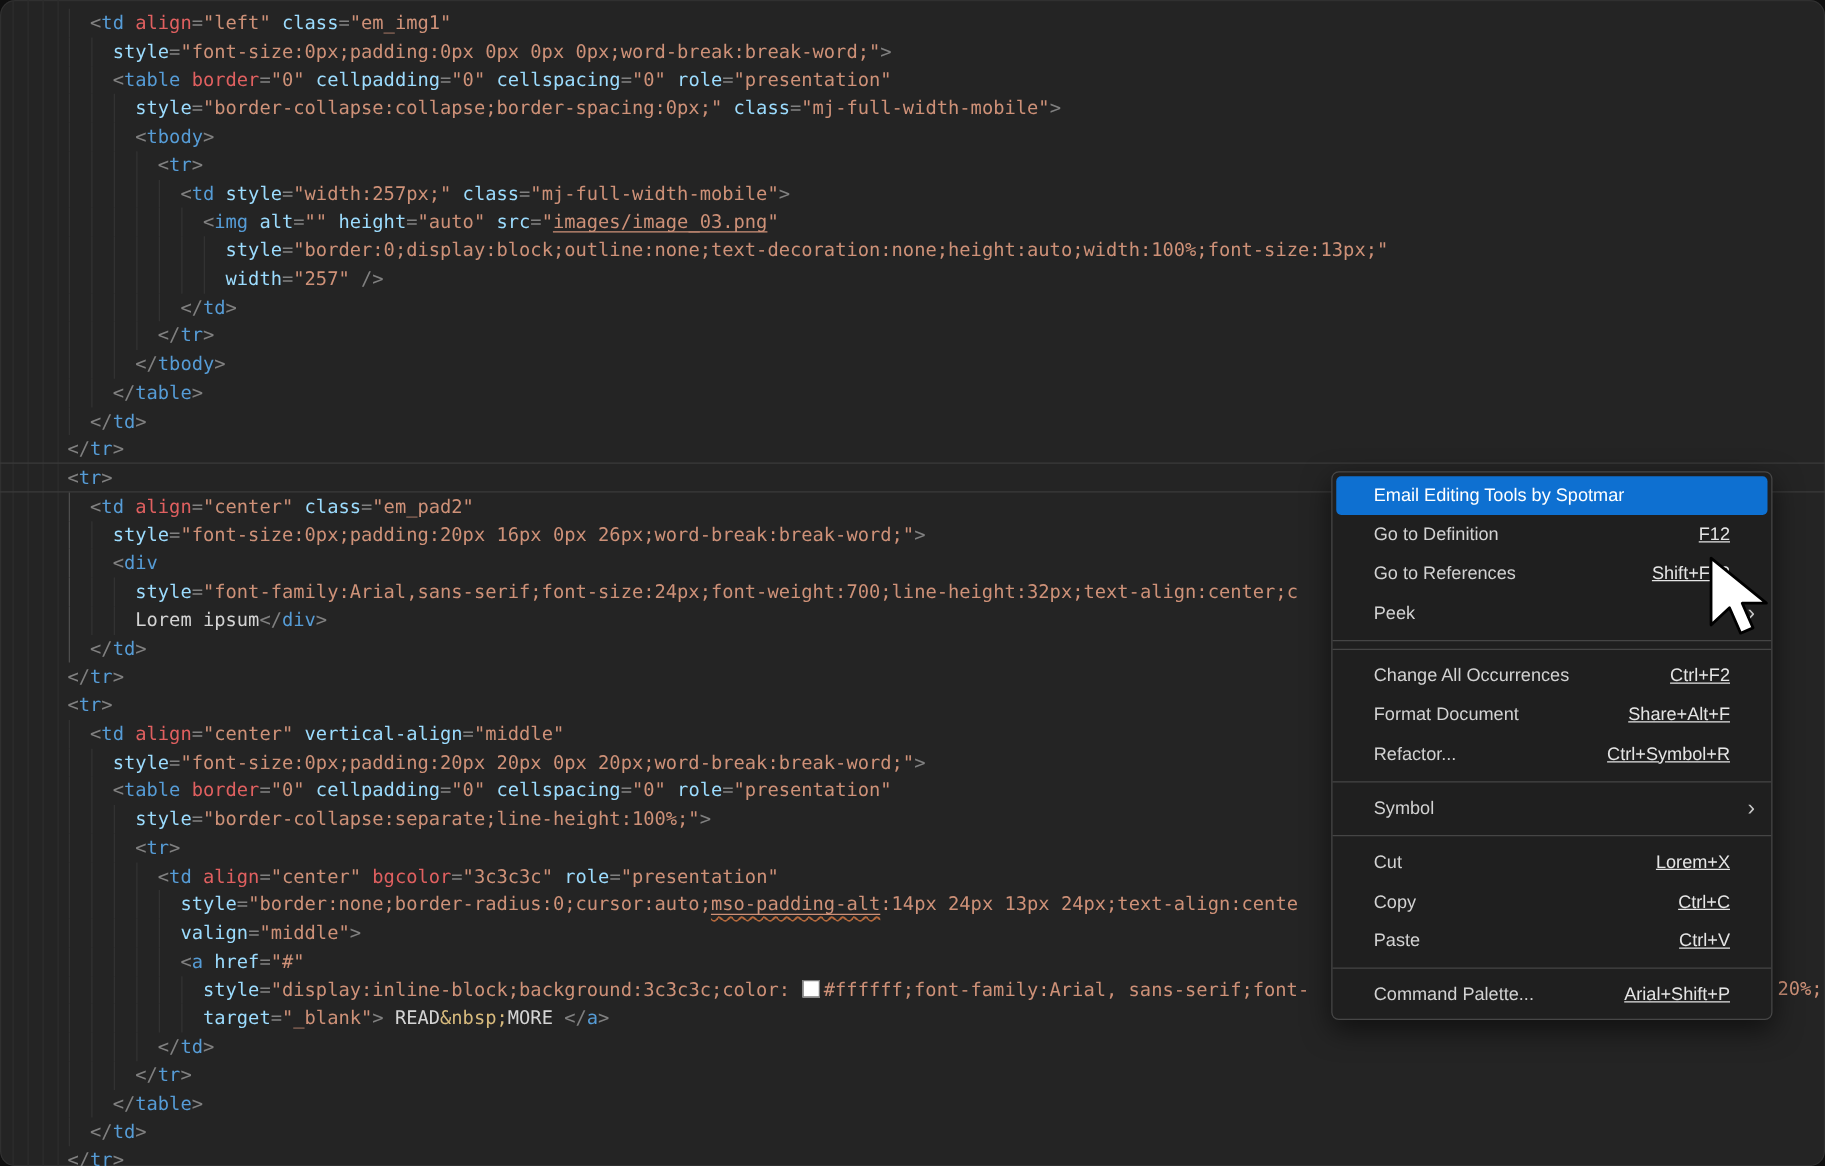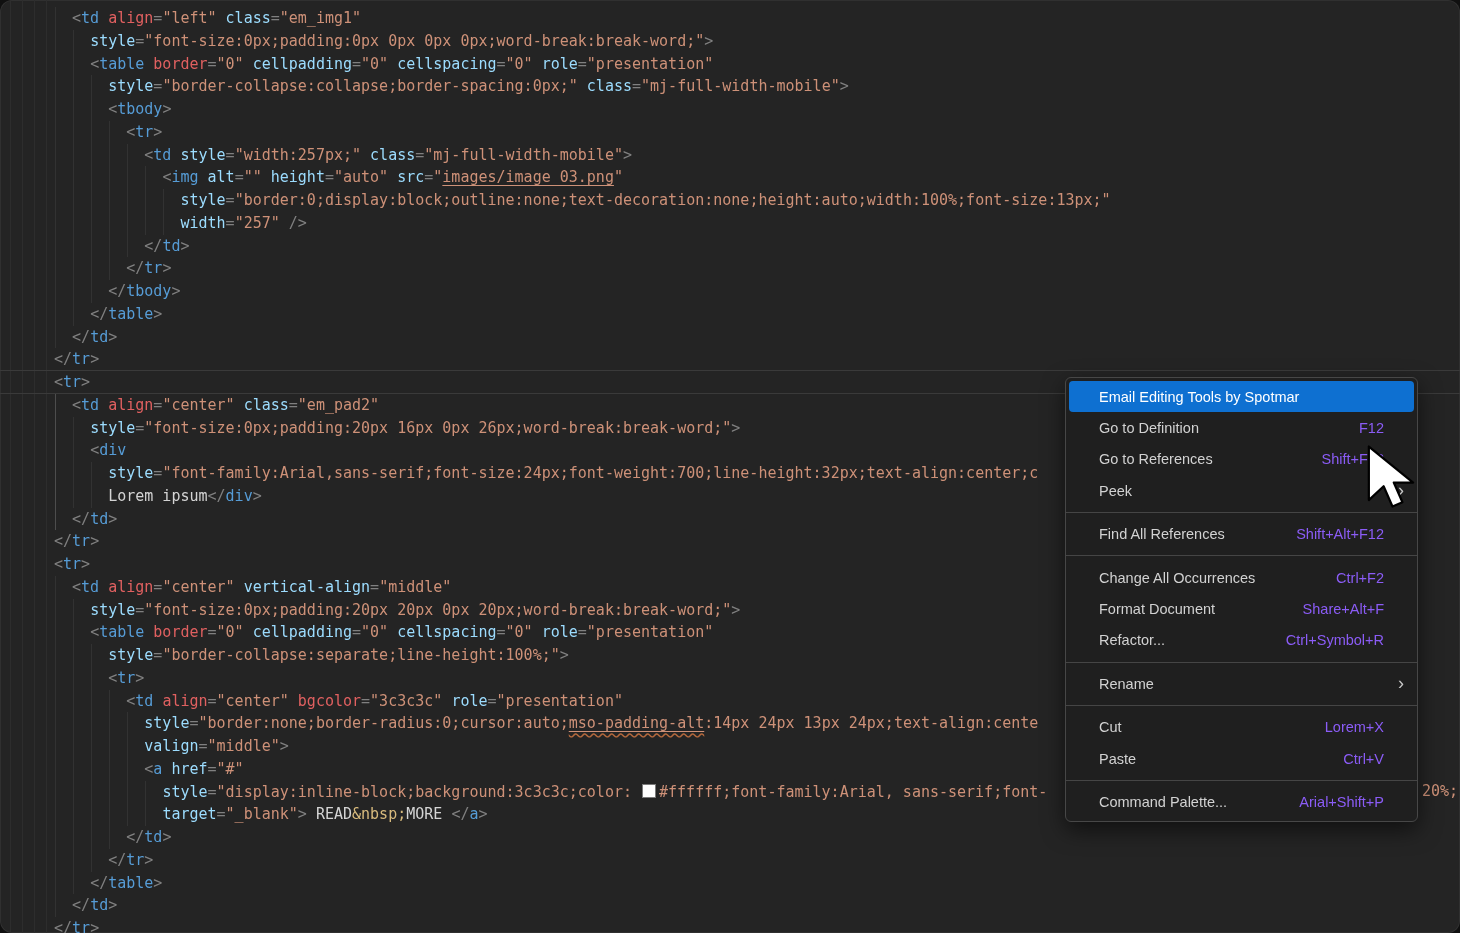--- a/index.html
+++ b/index.html
@@ -31,21 +31,21 @@
             font-size:15px;line-height:22.75px;color:#ce9178;white-space:pre;}
   
   .context-menu{position:absolute;left:1065px;top:377px;width:353px;box-sizing:border-box;
                 background:#1f1f1f;border:1px solid #474747;border-radius:6px;padding:3px 0;
                 box-shadow:0 8px 22px rgba(0,0,0,.55);z-index:10;
                 font-family:"Liberation Sans",sans-serif;font-size:14.5px;color:#d2d2d2;}
   .menu-item{position:relative;display:flex;align-items:center;height:31.4px;
              padding:0 30px;margin:0 3px;border-radius:4px;}
   .menu-item.selected{background:#0e70d1;color:#ffffff;}
   .menu-label{flex:1;white-space:nowrap;}
-  .menu-shortcut{color:#8b5cf6;margin-left:20px;white-space:nowrap;}
+  .menu-shortcut{color:#e5e5e5;margin-left:20px;white-space:nowrap;text-decoration:underline;}
   .menu-chevron{position:absolute;right:10px;top:50%;transform:translateY(-55%);
                 font-size:18px;color:#c8c8c8;line-height:1;}
   .menu-sep{height:1px;background:#454545;margin:5.5px 0;}
   .cursor{position:absolute;left:1367px;top:444px;z-index:20;}
 </style>
 </head>
 <body>
 
 <div class="screen">
   <div class="editor">
@@ -68,46 +68,46 @@
       </div>
       <div class="menu-item">
         <span class="menu-label">Go to References</span>
         <span class="menu-shortcut">Shift+F12</span>
       </div>
       <div class="menu-item">
         <span class="menu-label">Peek</span>
         <span class="menu-chevron">›</span>
       </div>
       <div class="menu-sep"></div>
-      <div class="menu-item">
-        <span class="menu-label">Find All References</span>
-        <span class="menu-shortcut">Shift+Alt+F12</span>
-      </div>
       <div class="menu-sep"></div>
       <div class="menu-item">
         <span class="menu-label">Change All Occurrences</span>
         <span class="menu-shortcut">Ctrl+F2</span>
       </div>
       <div class="menu-item">
         <span class="menu-label">Format Document</span>
         <span class="menu-shortcut">Share+Alt+F</span>
       </div>
       <div class="menu-item">
         <span class="menu-label">Refactor...</span>
         <span class="menu-shortcut">Ctrl+Symbol+R</span>
       </div>
       <div class="menu-sep"></div>
       <div class="menu-item">
-        <span class="menu-label">Rename</span>
+        <span class="menu-label">Symbol</span>
         <span class="menu-chevron">›</span>
       </div>
       <div class="menu-sep"></div>
       <div class="menu-item">
         <span class="menu-label">Cut</span>
         <span class="menu-shortcut">Lorem+X</span>
+      </div>
+      <div class="menu-item">
+        <span class="menu-label">Copy</span>
+        <span class="menu-shortcut">Ctrl+C</span>
       </div>
       <div class="menu-item">
         <span class="menu-label">Paste</span>
         <span class="menu-shortcut">Ctrl+V</span>
       </div>
       <div class="menu-sep"></div>
       <div class="menu-item">
         <span class="menu-label">Command Palette...</span>
         <span class="menu-shortcut">Arial+Shift+P</span>
       </div>

